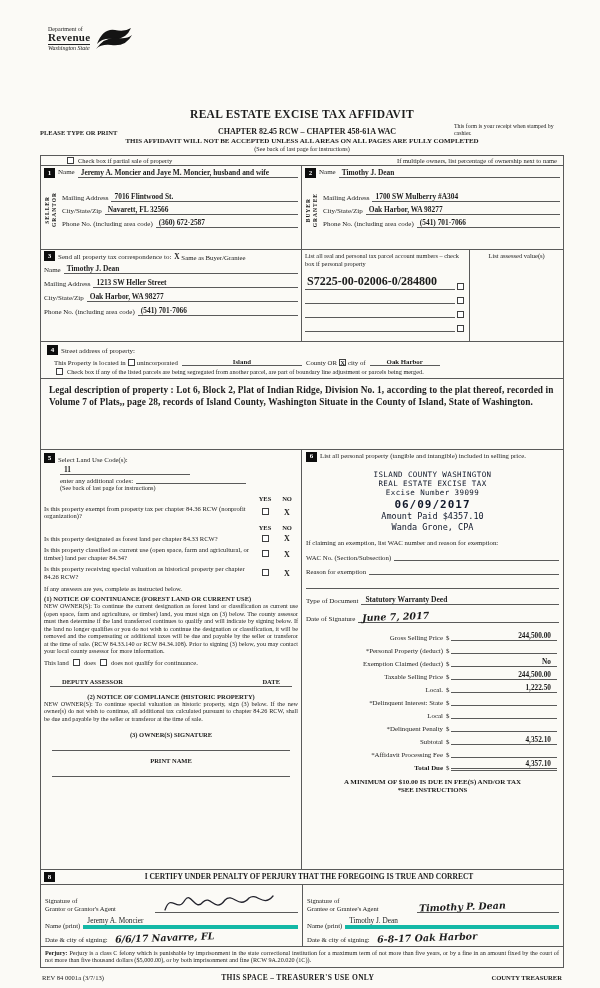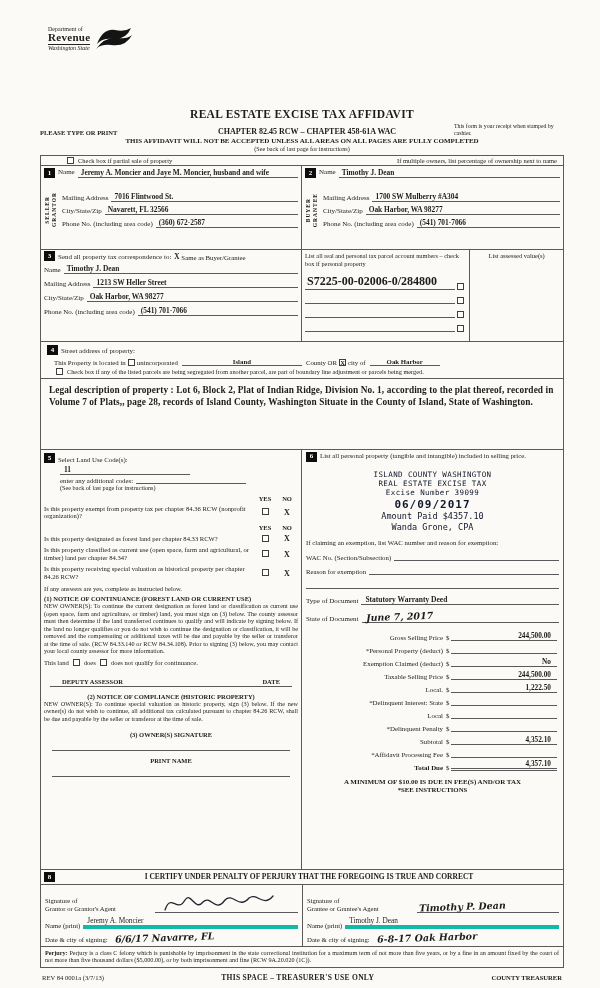--- a/index.html
+++ b/index.html
@@ -400,21 +400,21 @@
         </div>
         <div class="exemrow">
           <span class="line" style="margin-left:0"></span>
         </div>
 
         <div class="docrow">
           <span class="fl">Type of Document</span>
           <span class="fvd">Statutory Warranty Deed</span>
         </div>
         <div class="docrow">
-          <span class="fl">State of Document</span>
+          <span class="fl">Date of Signature</span>
           <span class="fvd"><span class="hand">June 7, 2017</span></span>
         </div>
 
         <div class="amts">
           <div class="amt">
             <span class="amt-l">Gross Selling Price</span>
             <span class="amt-c">$</span>
             <span class="amt-v">244,500.00</span>
           </div>
           <div class="amt">

